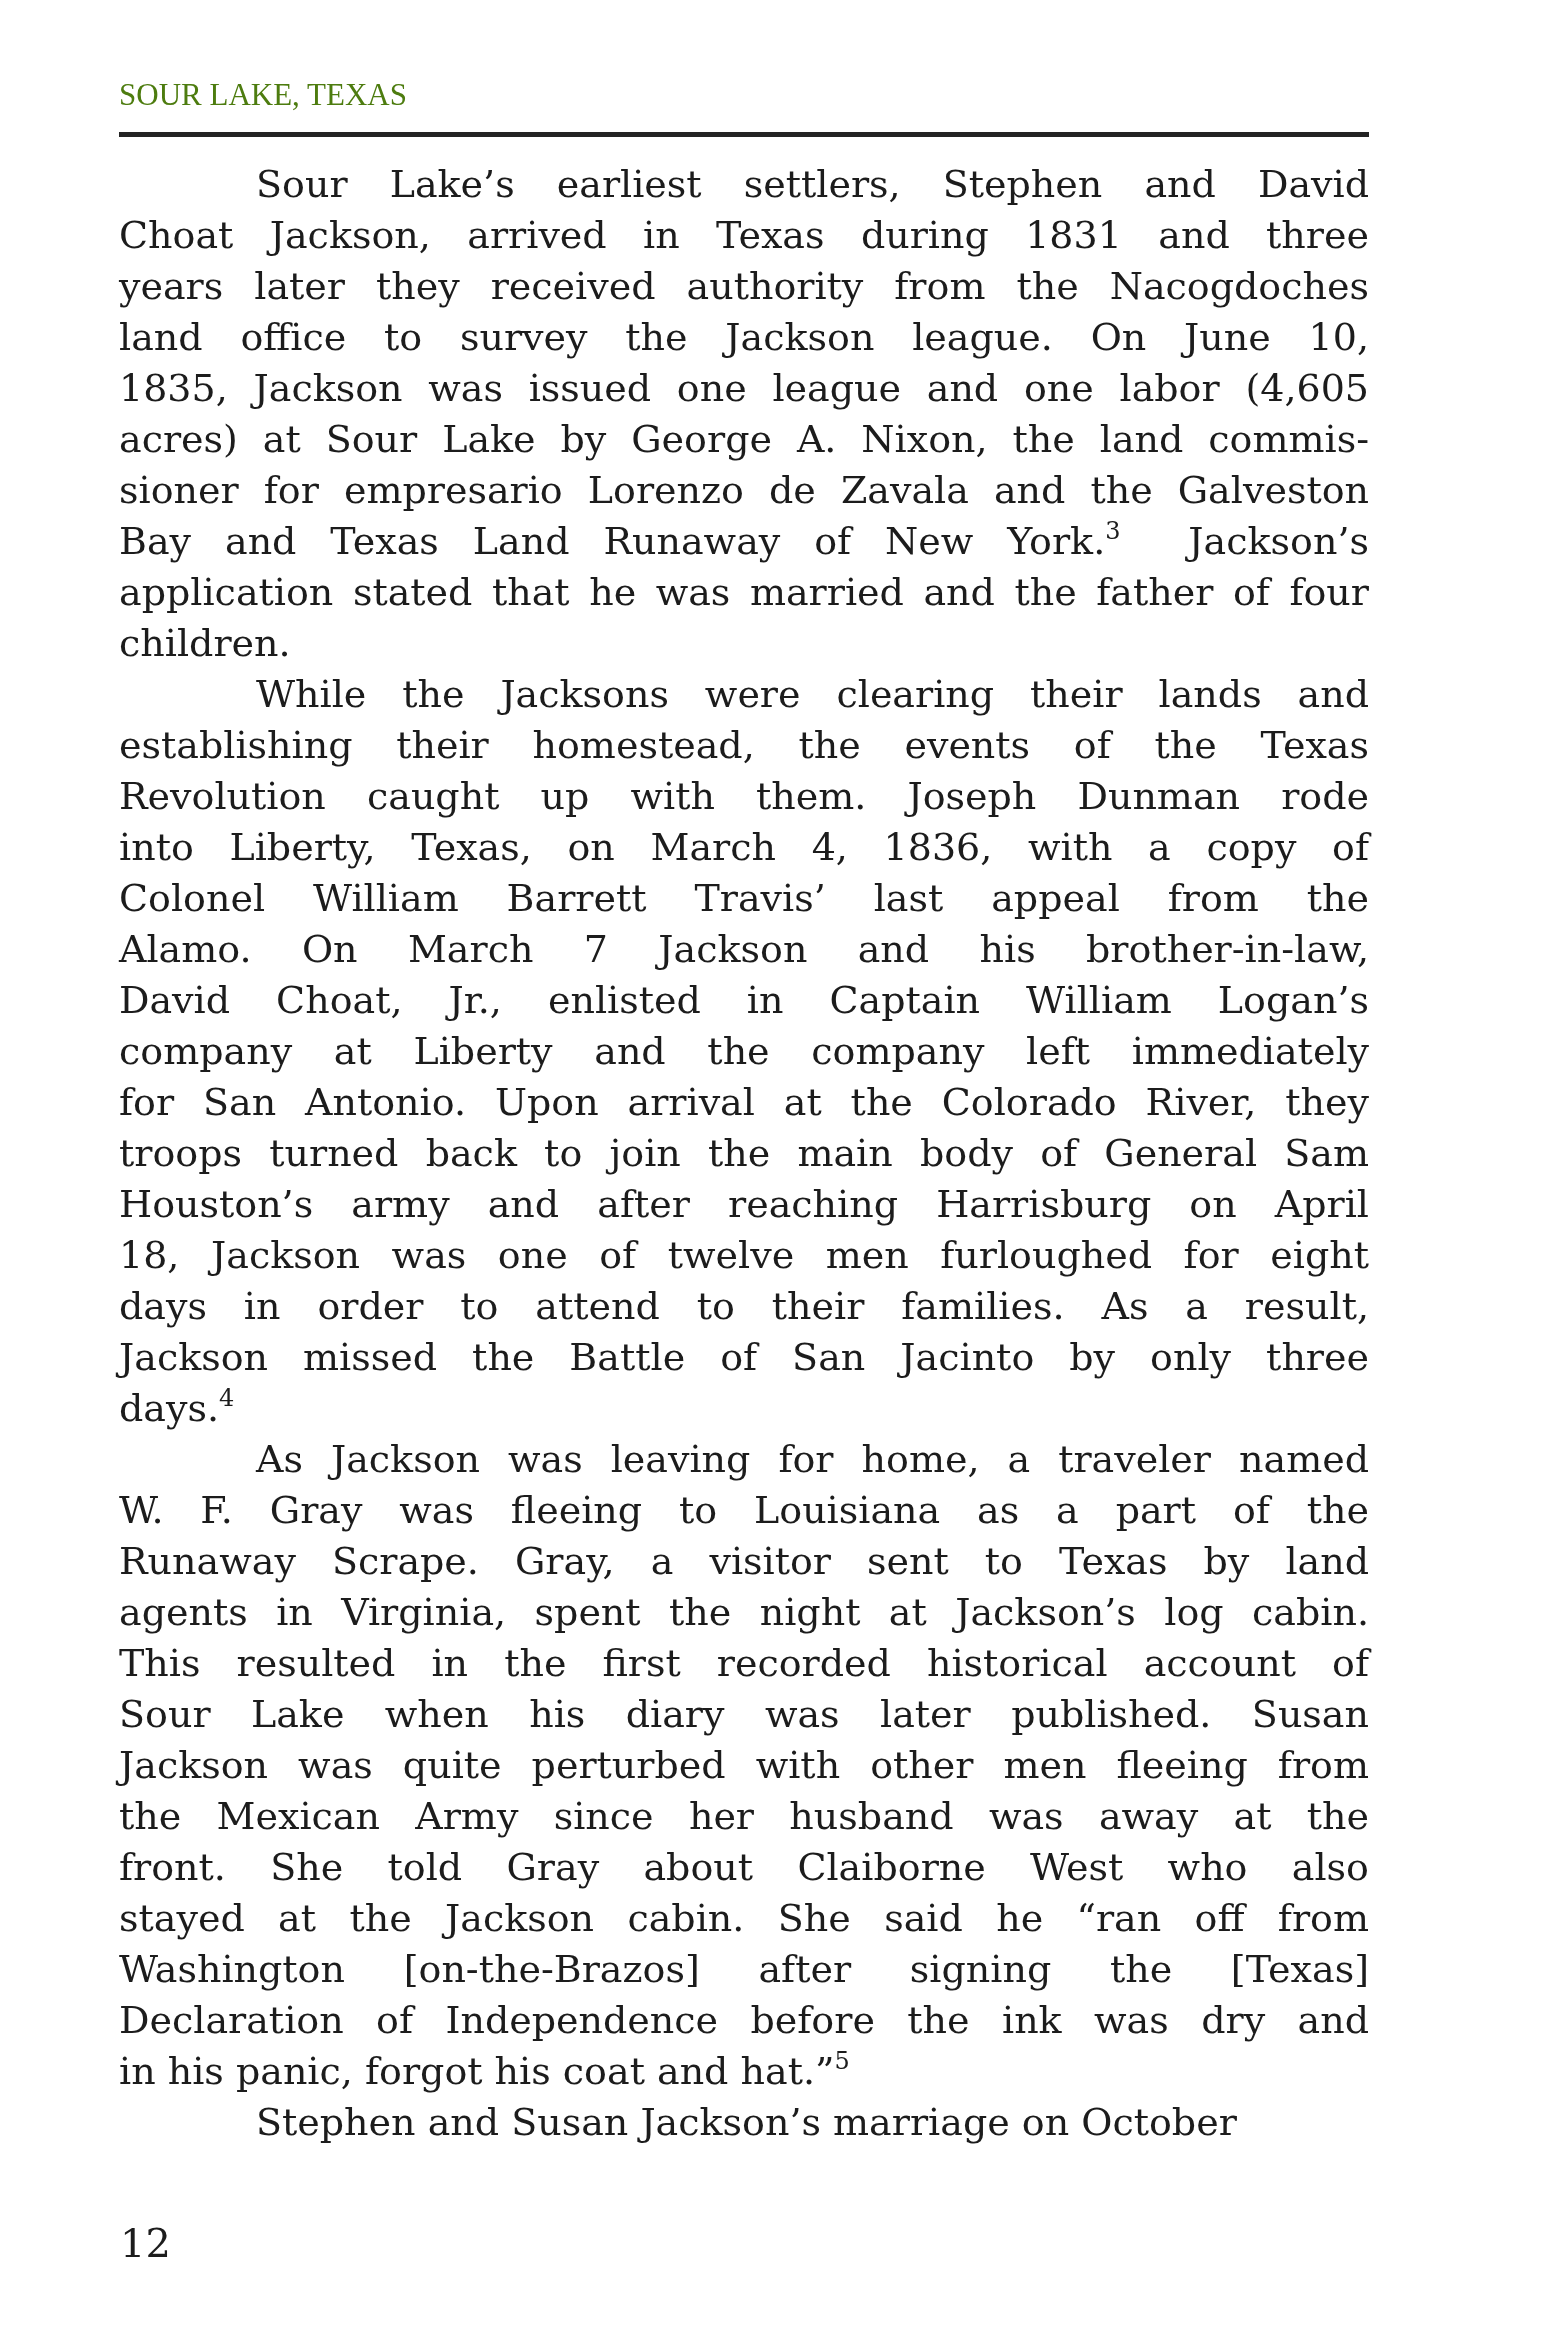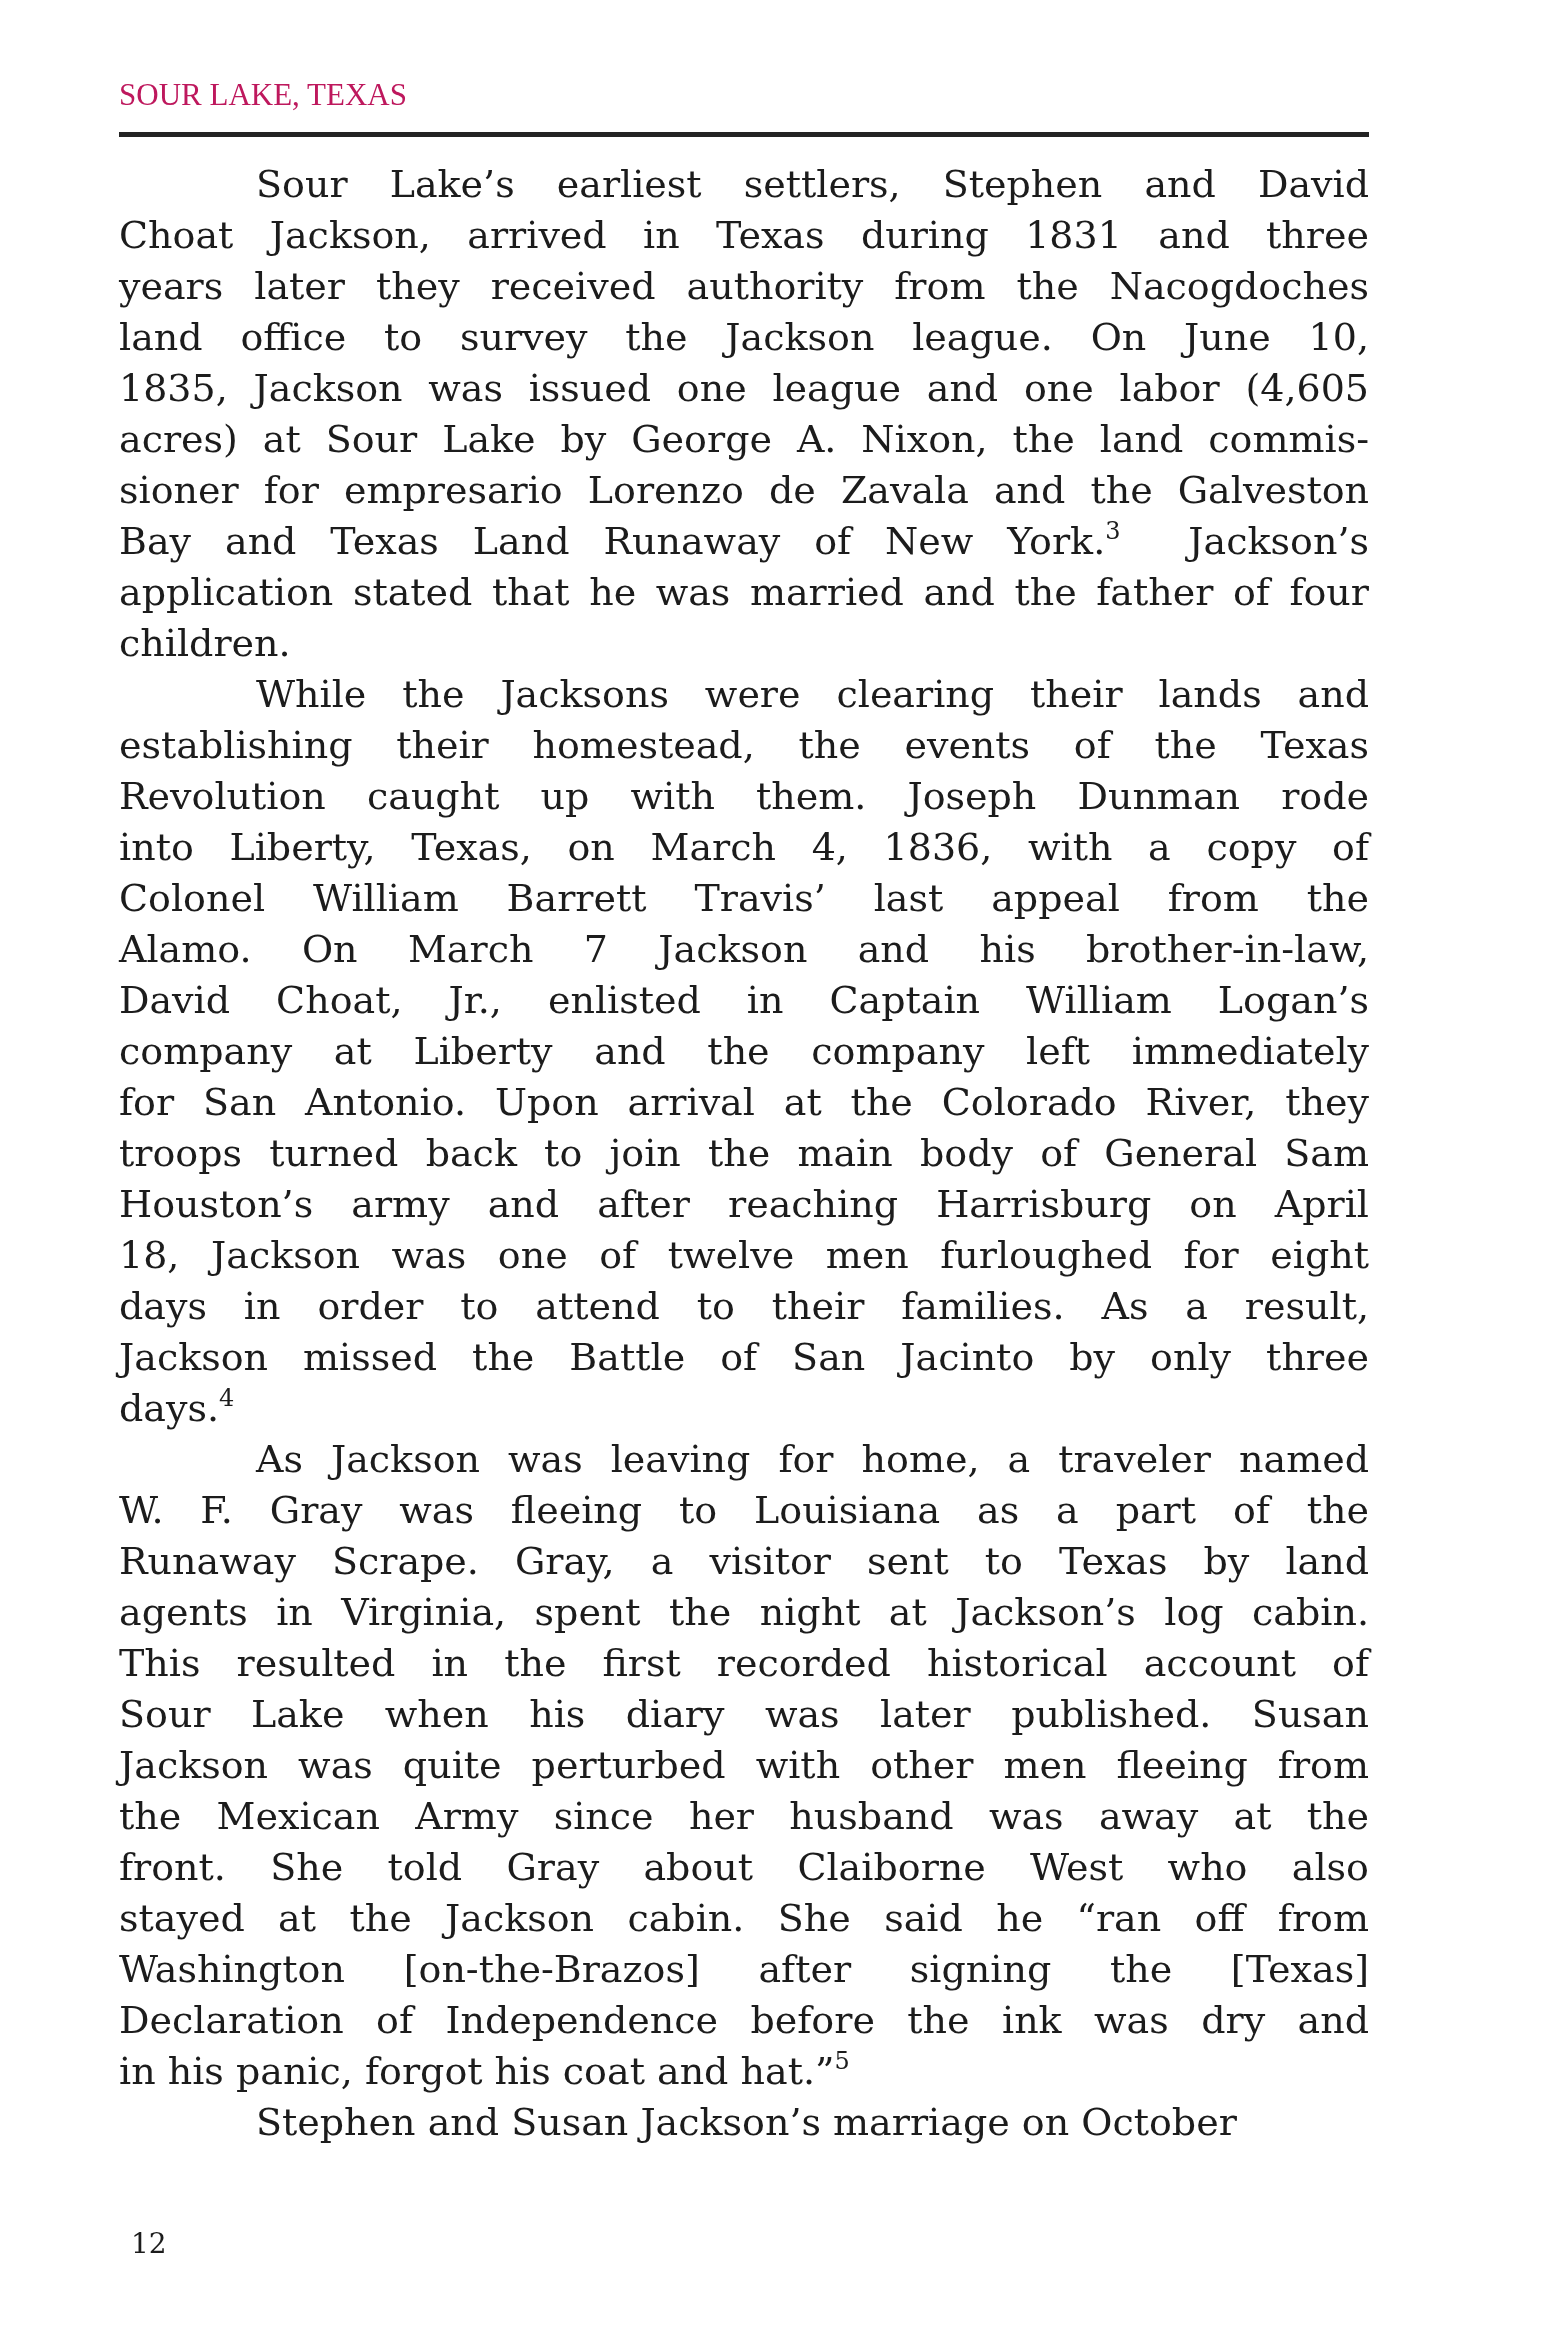--- a/index.html
+++ b/index.html
@@ -22,21 +22,21 @@
       height: 2342px;
     }
     .running-head {
       position: absolute;
       left: 119px;
       top: 76px;
       font-family: "Liberation Serif", "DejaVu Serif", serif;
       font-size: 31px;
       letter-spacing: 0px;
       line-height: 37px;
-      color: #be185d;
+      color: #4d7c0f;
     }
     .rule {
       position: absolute;
       left: 119px;
       top: 132px;
       width: 1250px;
       height: 4.5px;
       background: #232323;
     }
     .body-text {
@@ -63,24 +63,24 @@
     .line.indent {
       padding-left: 137px;
     }
     sup {
       font-size: 24px;
       line-height: 0;
       vertical-align: 15px;
     }
     .folio {
       position: absolute;
-      left: 131px;
+      left: 120px;
       top: 2224px;
       font-family: "DejaVu Serif", "Liberation Serif", serif;
-      font-size: 28px;
+      font-size: 40px;
       line-height: 39px;
       color: #1c1c1c;
     }
   </style>
 </head>
 <body>
 
 <div class="page">
   <div class="running-head">SOUR LAKE, TEXAS</div>
   <div class="rule"></div>

